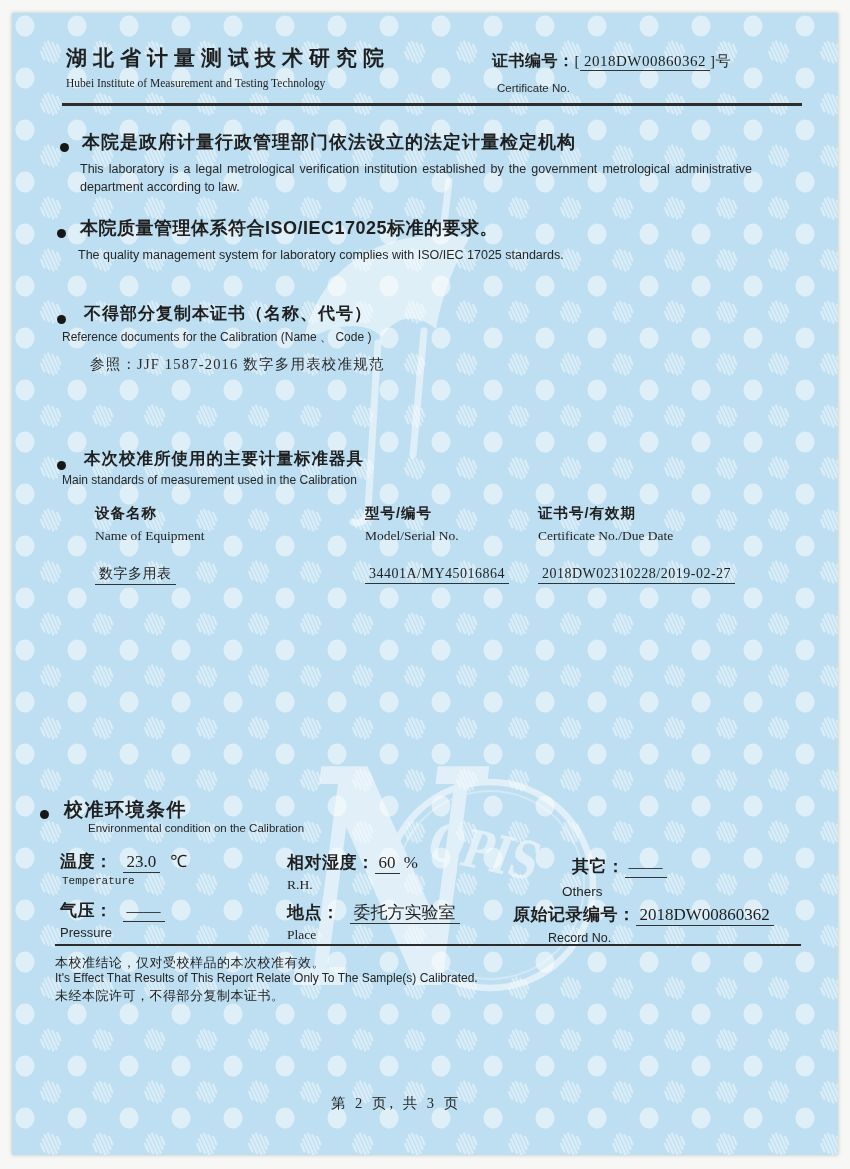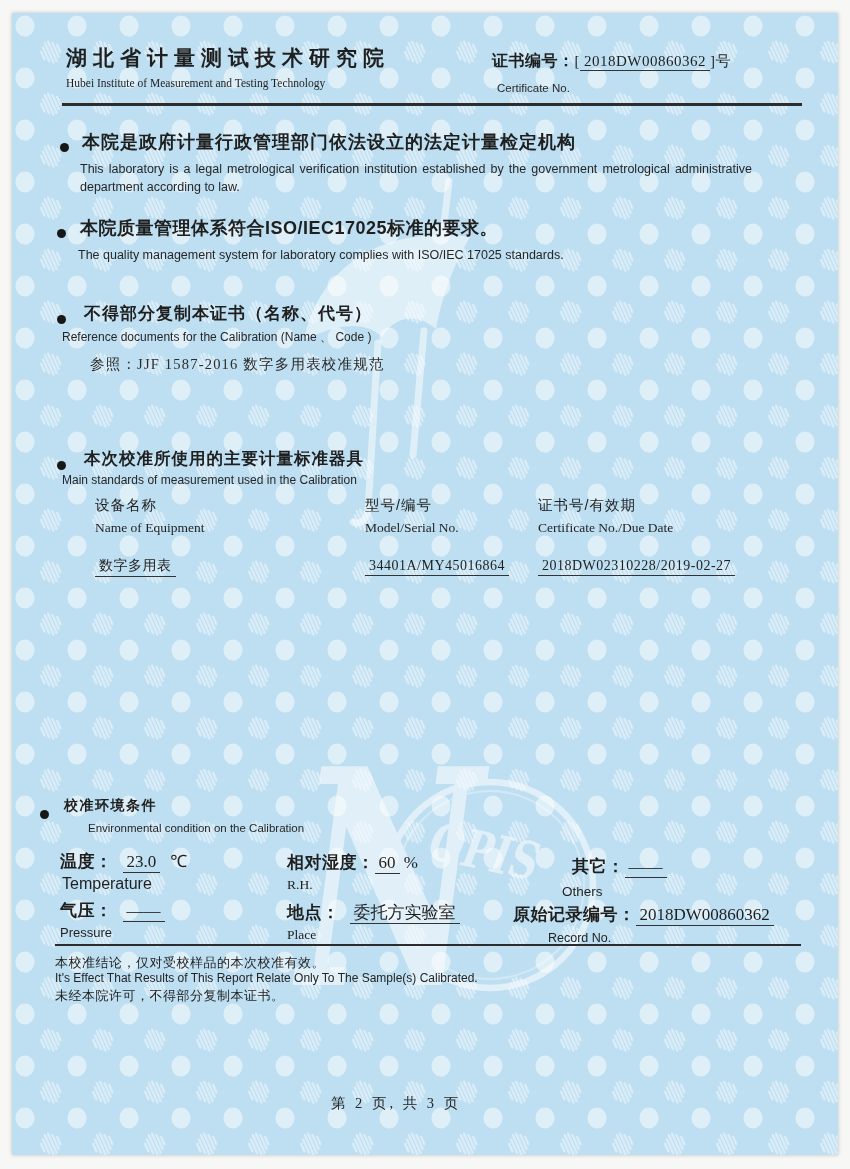--- a/index.html
+++ b/index.html
@@ -41,40 +41,40 @@
   .b3-en  { left:62px; top:329px; font-size:12px; color:#262626; }
   .b3-ref { left:90px; top:355px; font-size:14.5px; letter-spacing:1.2px; color:#2c2c2c; }
   .b4-dot { left:57px; top:461px; }
   .b4-cn  { left:84px; top:448px; font-size:16.5px; font-weight:bold; letter-spacing:1px; }
   .b4-en  { left:62px; top:473px; font-size:12px; color:#262626; }
 
   .std-col { position:absolute; z-index:3; top:496px; }
   .std-col.c1 { left:95px; }
   .std-col.c2 { left:365px; }
   .std-col.c3 { left:538px; }
-  .std-cn  { font-size:14.5px; font-weight:normal; letter-spacing:1px; margin-bottom:5px; }
+  .std-cn  { font-size:14.5px; font-weight:bold; letter-spacing:1px; margin-bottom:5px;margin-top:8px; }
   .std-en  { font-family:"Liberation Serif", serif; font-size:13.5px; margin-bottom:20px; }
   .std-val { font-family:"Liberation Serif", serif; font-size:14px; letter-spacing:.5px; display:inline-block;text-align:center; }
 
   .env-dot { left:40px; top:810px; }
-  .env-cn  { left:64px; top:797px; font-size:14px; font-weight:bold; letter-spacing:1.5px; }
+  .env-cn  { left:64px; top:797px; font-size:19px; font-weight:bold; letter-spacing:1.5px; }
   .env-en  { left:88px; top:822px; font-size:11.5px; color:#262626; }
   .env-field { z-index:3; font-size:17px; }
   .env-label { font-weight:bold; letter-spacing:.5px; }
   .env-val { font-family:"Liberation Serif", serif; }
   .f0 { left:60px;  top:849px; }
   .f0 .env-val { margin-left:10px; }
   .f1 { left:287px; top:851px; }
   .f2 { left:572px; top:855px; }
   .f3 { left:60px;  top:899px; }
   .f3 .env-val { margin-left:10px; }
   .f4 { left:287px; top:901px; }
   .f4 .env-val { margin-left:10px; }
   .f5 { left:513px; top:903px; }
-  .fe0 { left:62px;  top:875px; font-family:Liberation Sans, sans-serif; font-size:16px; }
+  .fe0 { left:62px;  top:875px; font-family:Liberation Mono, monospace; font-size:11px; }
   .fe1 { left:287px; top:877px; font-family:"Liberation Serif", serif; font-size:13.5px; }
   .fe2 { left:562px; top:884px; font-size:13.5px; }
   .fe3 { left:60px;  top:925px; font-size:13px; }
   .fe4 { left:287px; top:927px; font-family:"Liberation Serif", serif; font-size:13.5px; }
   .fe5 { left:548px; top:931px; font-size:12.5px; }
 
   .rule2 { position:absolute; z-index:3; left:55px; top:944px; width:746px; height:2.4px; background:#2c2c2c; }
   .n1 { left:55px; top:954px; font-size:13px; letter-spacing:.5px; }
   .n2 { left:55px; top:971px; font-size:12px; color:#242424; }
   .n3 { left:55px; top:987px; font-size:13px; letter-spacing:.5px; }

